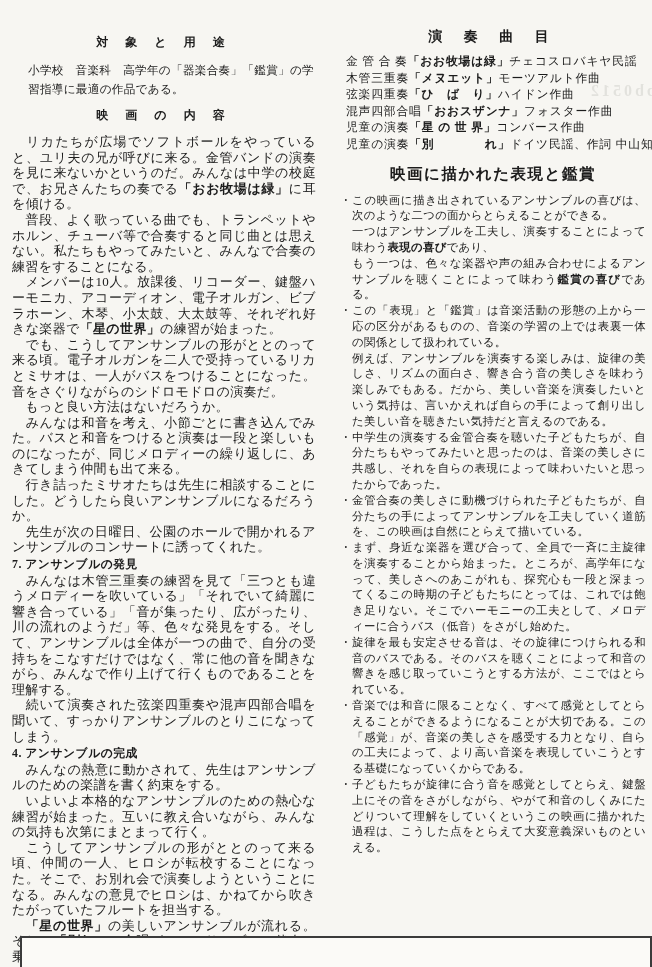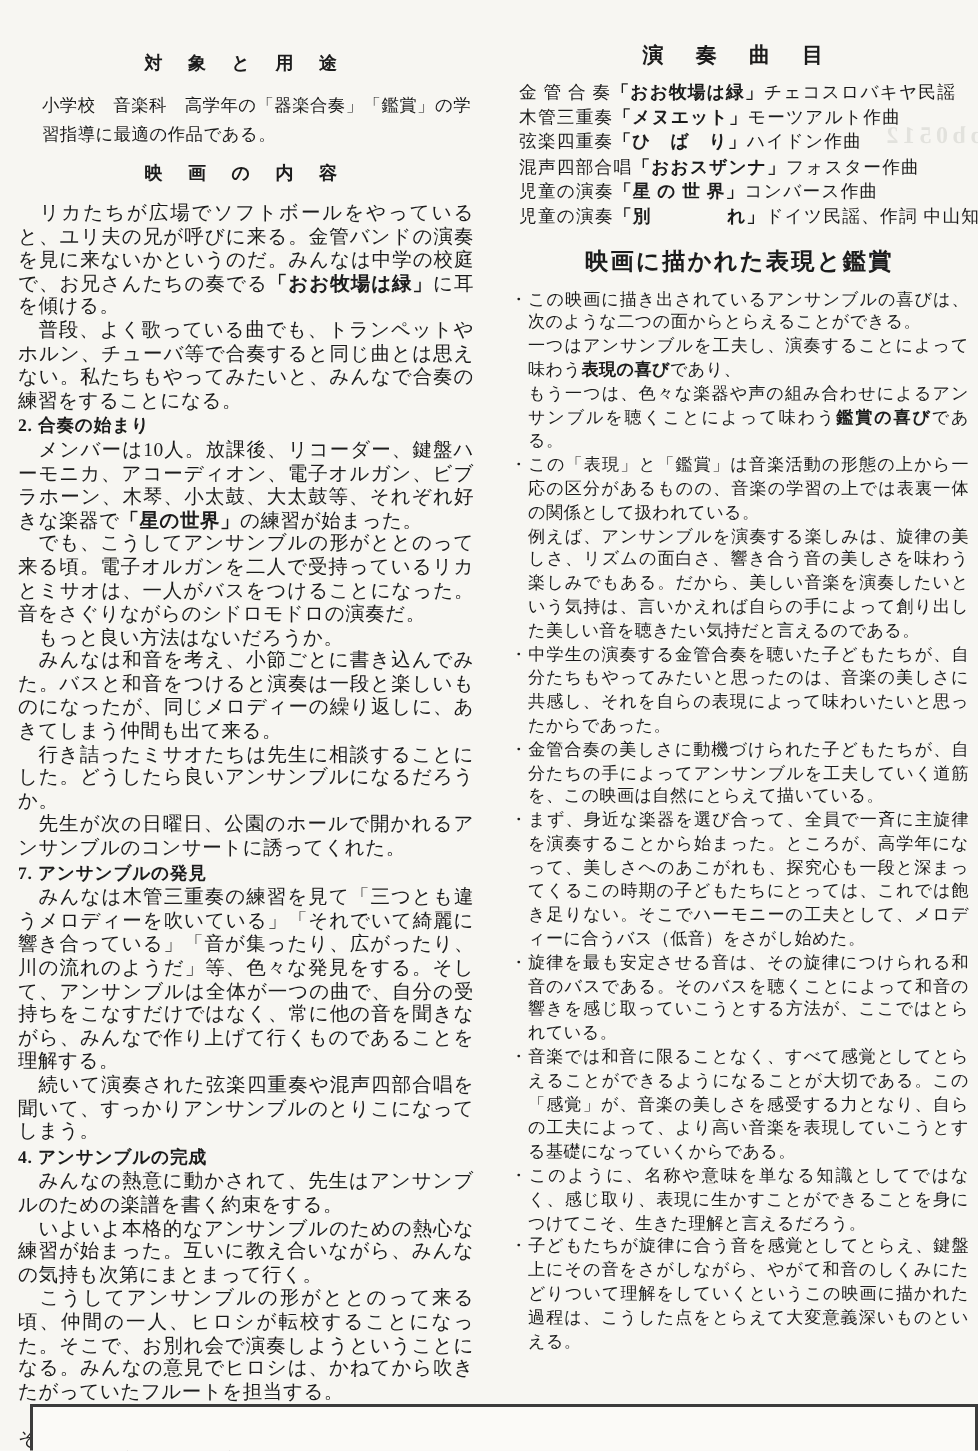--- a/index.html
+++ b/index.html
@@ -80,21 +80,20 @@
       <p class="intro">小学校　音楽科　高学年の「器楽合奏」「鑑賞」の学習指導に最適の作品である。</p>
 
       <div class="h-main">映 画 の 内 容</div>
 
       <div>
         <p class="body-p"><span>　リカたちが広場でソフトボールをやっていると、ユリ夫の兄が呼びに来る。金管バンドの演奏を見に来ないかというのだ。みんなは中学の校庭で、お兄さんたちの奏でる</span><span class="b">「おお牧場は緑」</span><span>に耳を傾ける。</span></p>
         <p class="body-p"><span>　普段、よく歌っている曲でも、トランペットやホルン、チューバ等で合奏すると同じ曲とは思えない。私たちもやってみたいと、みんなで合奏の練習をすることになる。</span></p>
       </div>
 
       <div>
-        <div class="sec-title">2. 合奏の始まり</div>
         <p class="body-p"><span>　メンバーは10人。放課後、リコーダー、鍵盤ハーモニカ、アコーディオン、電子オルガン、ビブラホーン、木琴、小太鼓、大太鼓等、それぞれ好きな楽器で</span><span class="b">「星の世界」</span><span>の練習が始まった。</span></p>
         <p class="body-p"><span>　でも、こうしてアンサンブルの形がととのって来る頃。電子オルガンを二人で受持っているリカとミサオは、一人がバスをつけることになった。音をさぐりながらのシドロモドロの演奏だ。</span></p>
         <p class="body-p"><span>　もっと良い方法はないだろうか。</span></p>
         <p class="body-p"><span>　みんなは和音を考え、小節ごとに書き込んでみた。バスと和音をつけると演奏は一段と楽しいものになったが、同じメロディーの繰り返しに、あきてしまう仲間も出て来る。</span></p>
         <p class="body-p"><span>　行き詰ったミサオたちは先生に相談することにした。どうしたら良いアンサンブルになるだろうか。</span></p>
         <p class="body-p"><span>　先生が次の日曜日、公園のホールで開かれるアンサンブルのコンサートに誘ってくれた。</span></p>
       </div>
 
       <div>
         <div class="sec-title">7. アンサンブルの発見</div>
@@ -130,21 +129,20 @@
         <p class="blk bullet"><span>・この「表現」と「鑑賞」は音楽活動の形態の上から一応の区分があるものの、音楽の学習の上では表裏一体の関係として扱われている。</span></p>
         <p class="blk cont"><span>例えば、アンサンブルを演奏する楽しみは、旋律の美しさ、リズムの面白さ、響き合う音の美しさを味わう楽しみでもある。だから、美しい音楽を演奏したいという気持は、言いかえれば自らの手によって創り出した美しい音を聴きたい気持だと言えるのである。</span></p>
         <p class="blk bullet"><span>・中学生の演奏する金管合奏を聴いた子どもたちが、自分たちもやってみたいと思ったのは、音楽の美しさに共感し、それを自らの表現によって味わいたいと思ったからであった。</span></p>
       </div>
 
       <div>
         <p class="blk bullet"><span>・金管合奏の美しさに動機づけられた子どもたちが、自分たちの手によってアンサンブルを工夫していく道筋を、この映画は自然にとらえて描いている。</span></p>
         <p class="blk bullet"><span>・まず、身近な楽器を選び合って、全員で一斉に主旋律を演奏することから始まった。ところが、高学年になって、美しさへのあこがれも、探究心も一段と深まってくるこの時期の子どもたちにとっては、これでは飽き足りない。そこでハーモニーの工夫として、メロディーに合うバス（低音）をさがし始めた。</span></p>
         <p class="blk bullet"><span>・旋律を最も安定させる音は、その旋律につけられる和音のバスである。そのバスを聴くことによって和音の響きを感じ取っていこうとする方法が、ここではとられている。</span></p>
         <p class="blk bullet"><span>・音楽では和音に限ることなく、すべて感覚としてとらえることができるようになることが大切である。この「感覚」が、音楽の美しさを感受する力となり、自らの工夫によって、より高い音楽を表現していこうとする基礎になっていくからである。</span></p>
-        <p class="blk bullet"><span>・このように、名称や意味を単なる知識としてではなく、感じ取り、表現に生かすことができることを身につけてこそ、生きた理解と言えるだろう。</span></p>
         <p class="blk bullet"><span>・子どもたちが旋律に合う音を感覚としてとらえ、鍵盤上にその音をさがしながら、やがて和音のしくみにたどりついて理解をしていくというこの映画に描かれた過程は、こうした点をとらえて大変意義深いものといえる。</span></p>
       </div>
     </div>
 
   </div>
 
   <div class="bottom-box"></div>
 
 </div>
 

